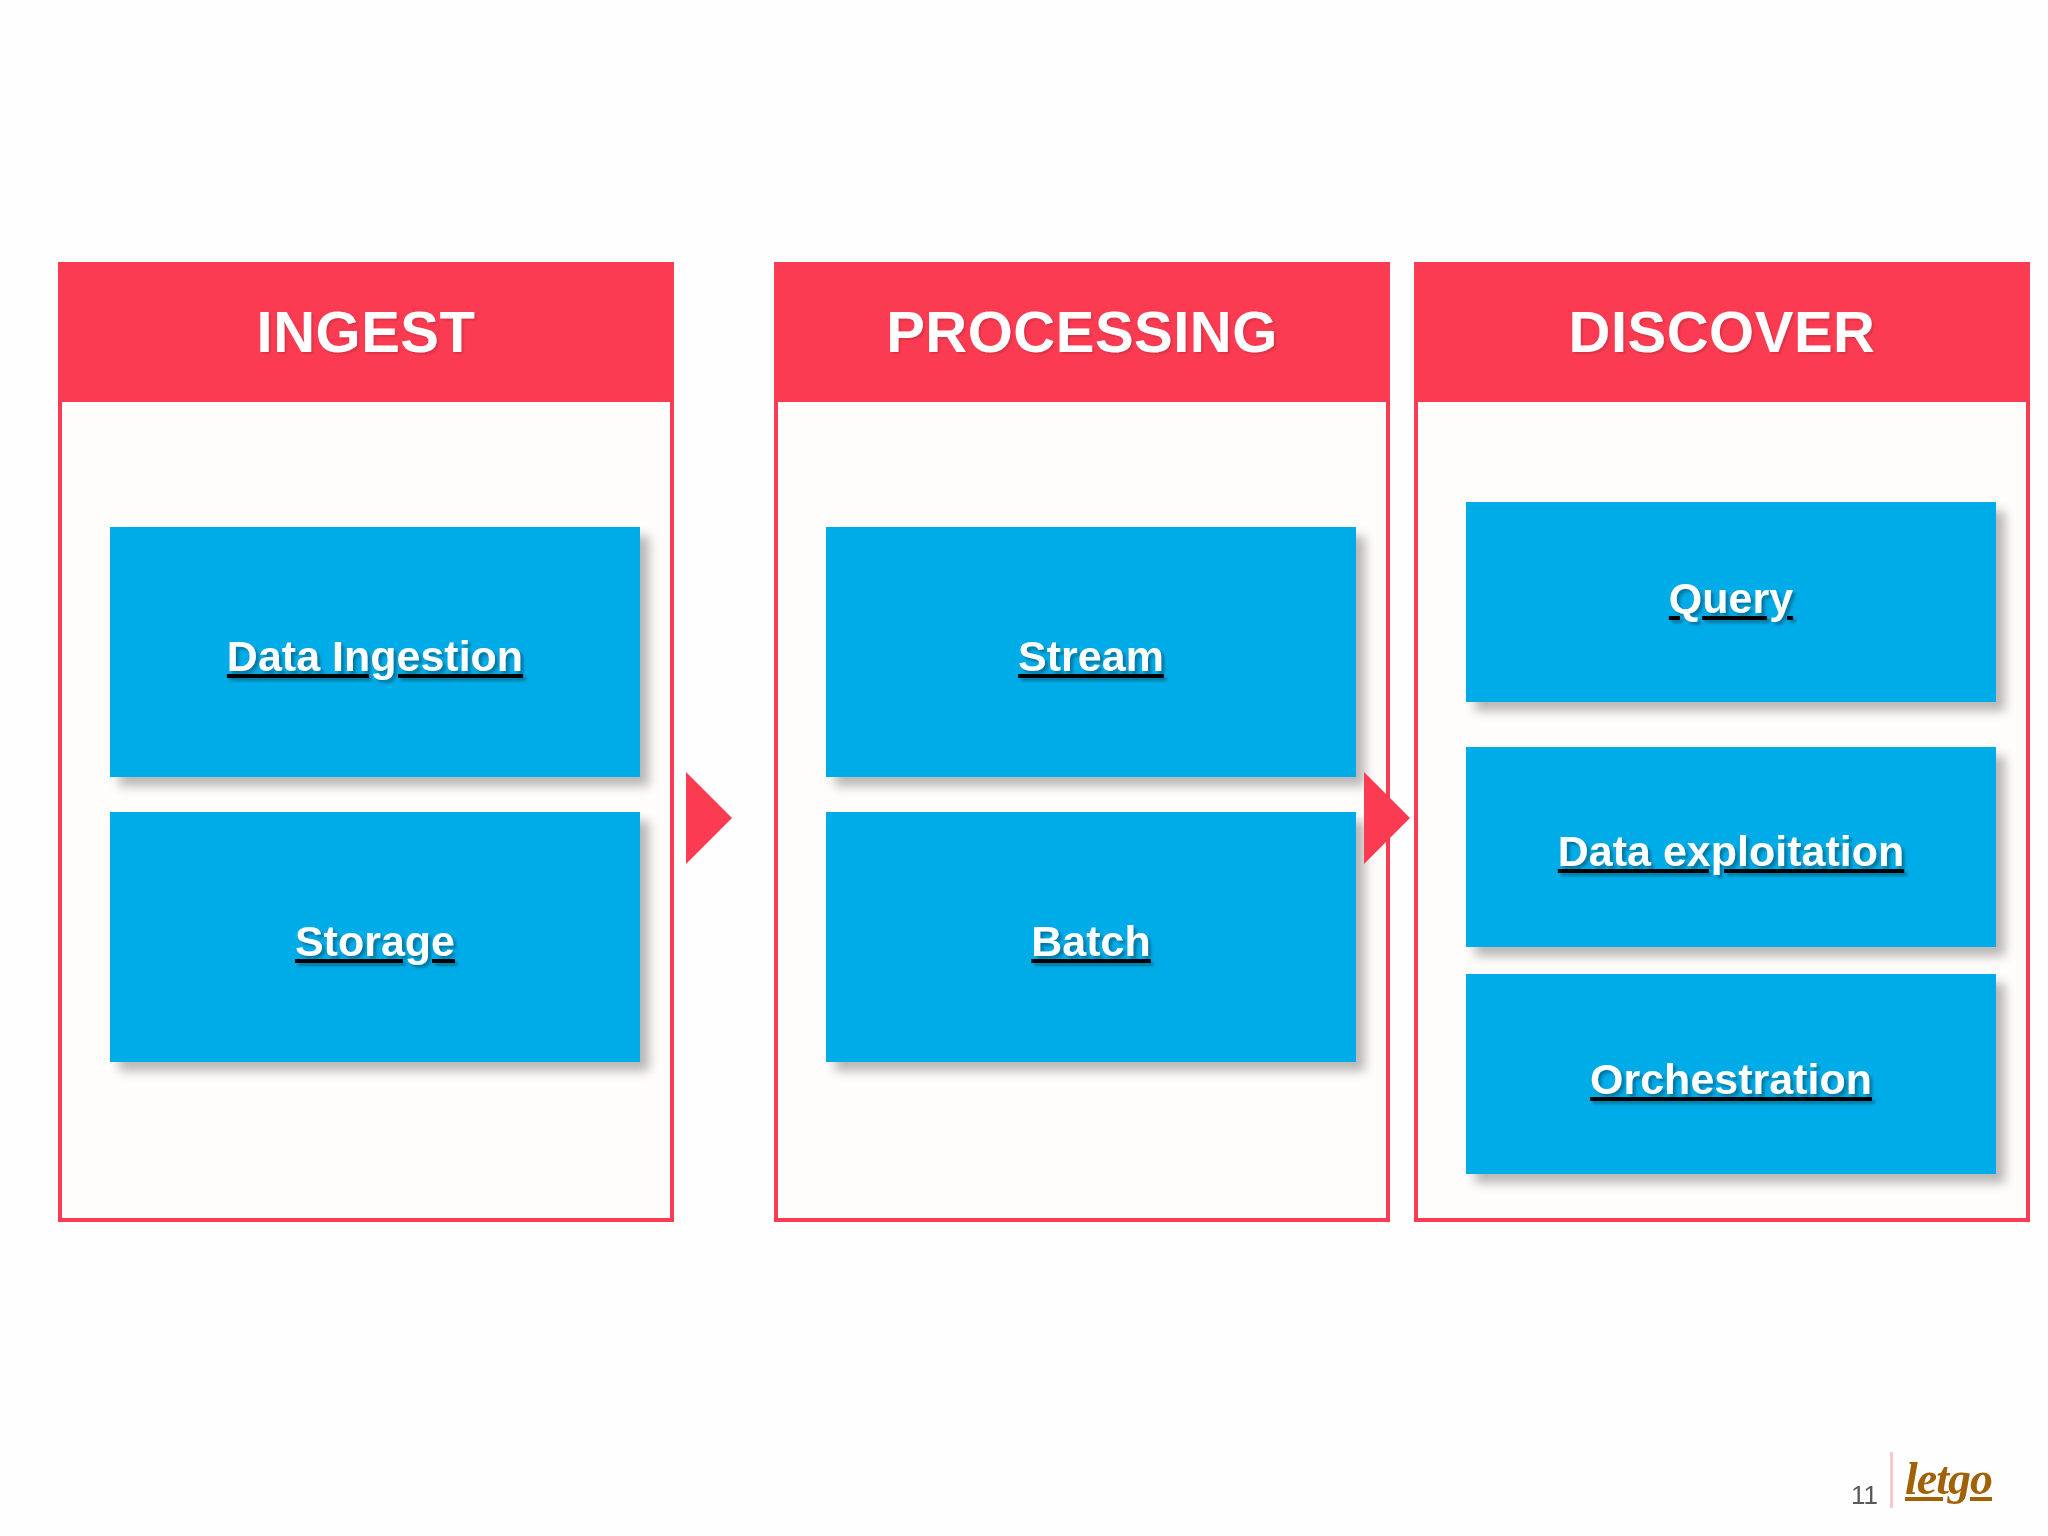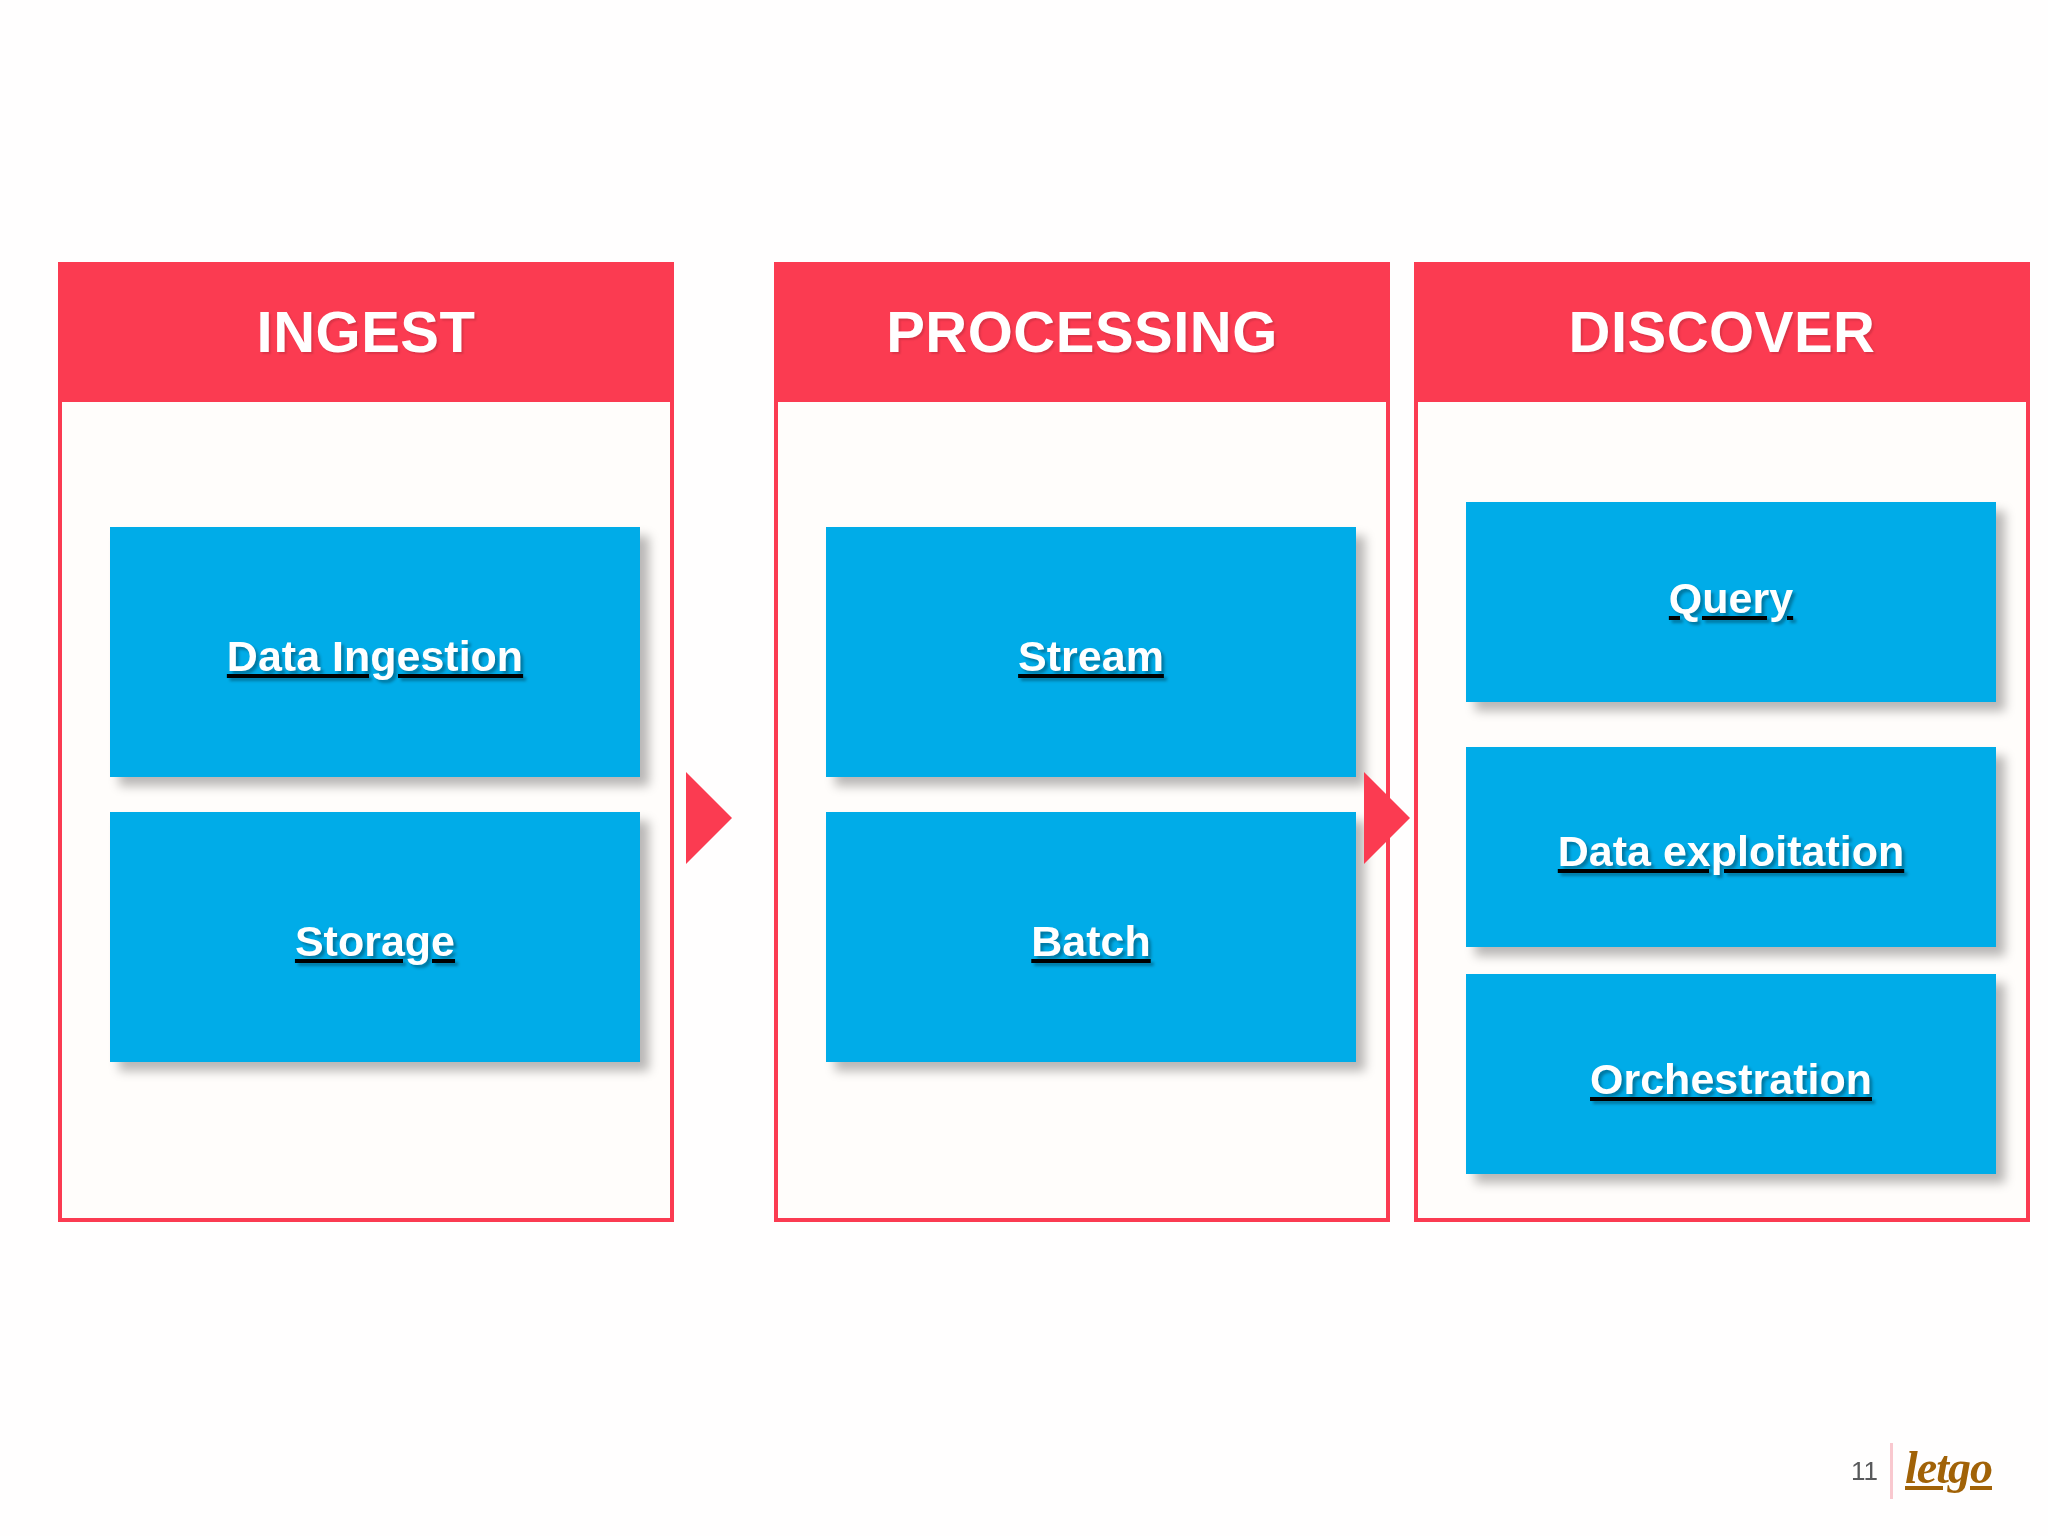--- a/index.html
+++ b/index.html
@@ -132,21 +132,21 @@
   }
   .flow-arrow.a0 { left: 628px; }
   .flow-arrow.a1 { left: 1306px; }
 
   
   #footer {
     position: absolute;
     right: 56px;
     bottom: 28px;
     display: flex;
-    align-items: center;
+    align-items: flex-end;
     gap: 12px;
     height: 74px;
   }
   #page-number {
     color: #58595b;
     font-size: 26px;
     line-height: 1;
     font-family: "Liberation Sans", sans-serif;
   }
   #footer-divider {

